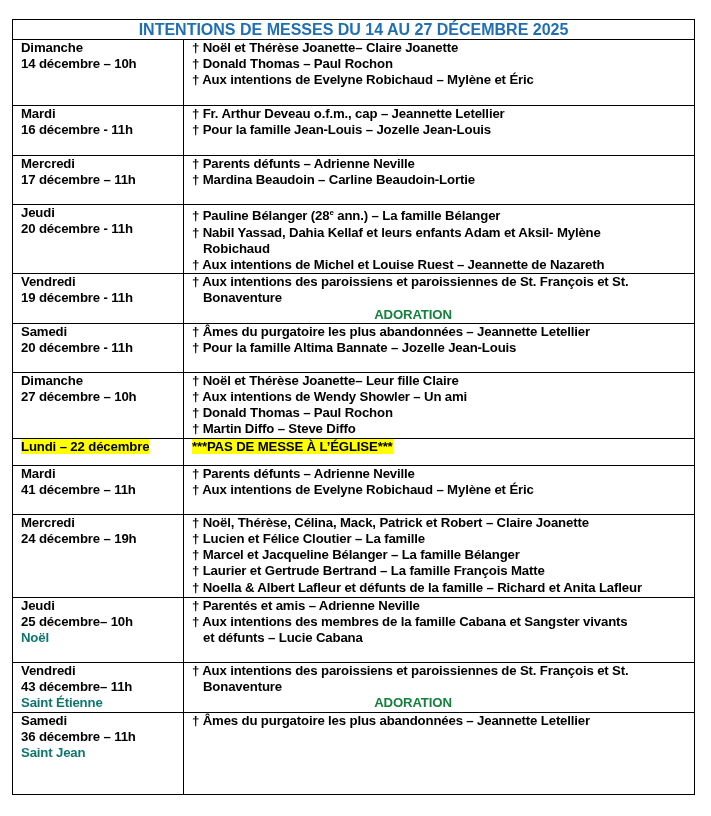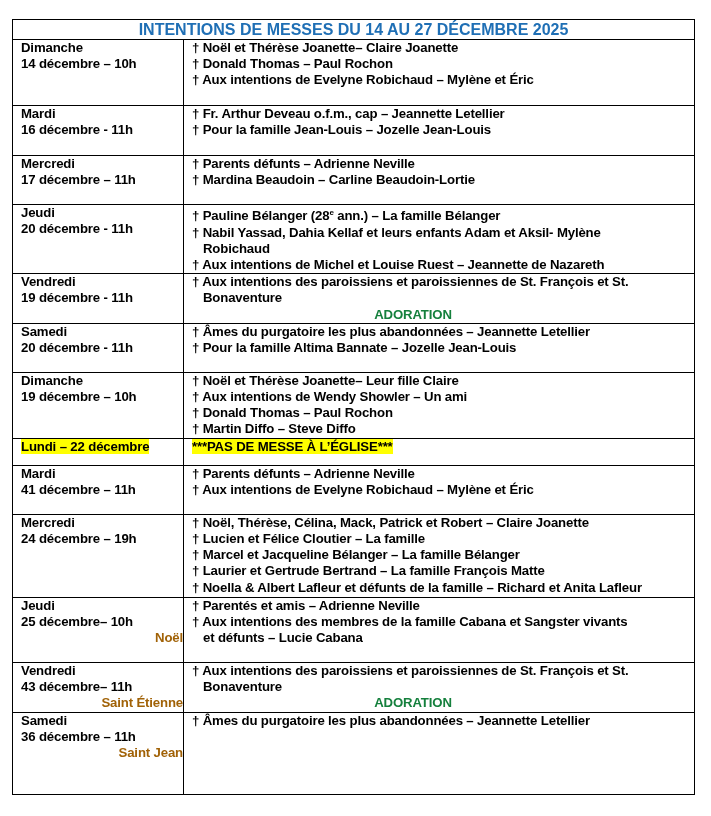--- a/index.html
+++ b/index.html
@@ -4,21 +4,21 @@
 <style>
   html, body { margin: 0; padding: 0; background: #ffffff; }
   body { width: 711px; height: 816px; position: relative; font-family: "Liberation Sans", sans-serif; color: #000; }
   .sheet { position: absolute; left: 12px; top: 19px; width: 682px; }
   table { border-collapse: collapse; width: 682px; table-layout: fixed; }
   td { border: 1.5px solid #000; vertical-align: top; padding: 0 0 0 8px; font-weight: bold; font-size: 13.2px; line-height: 16.2px; letter-spacing: -0.15px; }
   td.title { text-align: center; color: #1f6fb5; font-size: 16px; height: 19px; line-height: 19px; padding: 0; letter-spacing: 0; }
   col.c1 { width: 171px; }
   col.c2 { width: 511px; }
   .hl { background: #ffff00; }
-  .feast { color: #a16207; text-align: right; }
+  .feast { color: #0f766e; }
   .ador { color: #15803d; text-align: center; display: block; padding-right: 60px; }
   .line { display: block; }
   .cont { padding-left: 11px; }
   td.day { padding-top: 0px; padding-left: 8px; }
   td.note { padding-top: 0px; }
 </style>
 </head>
 <body>
 
 <div class="sheet">
@@ -91,21 +91,21 @@
             <span class="line">20 décembre - 11h</span>
           </td>
           <td class="note">
             <span class="line">† Âmes du purgatoire les plus abandonnées – Jeannette Letellier</span>
             <span class="line">† Pour la famille Altima Bannate – Jozelle Jean-Louis</span>
           </td>
         </tr>
         <tr style="height: 66px;">
           <td class="day">
             <span class="line">Dimanche</span>
-            <span class="line">19 décembre – 10h</span>
+            <span class="line">27 décembre – 10h</span>
           </td>
           <td class="note">
             <span class="line">† Noël et Thérèse Joanette– Leur fille Claire</span>
             <span class="line">† Aux intentions de Wendy Showler – Un ami</span>
             <span class="line">† Donald Thomas – Paul Rochon</span>
             <span class="line">† Martin Diffo – Steve Diffo</span>
           </td>
         </tr>
         <tr style="height: 27px;">
           <td class="day"><span class="hl">Lundi – 22 décembre</span></td>

